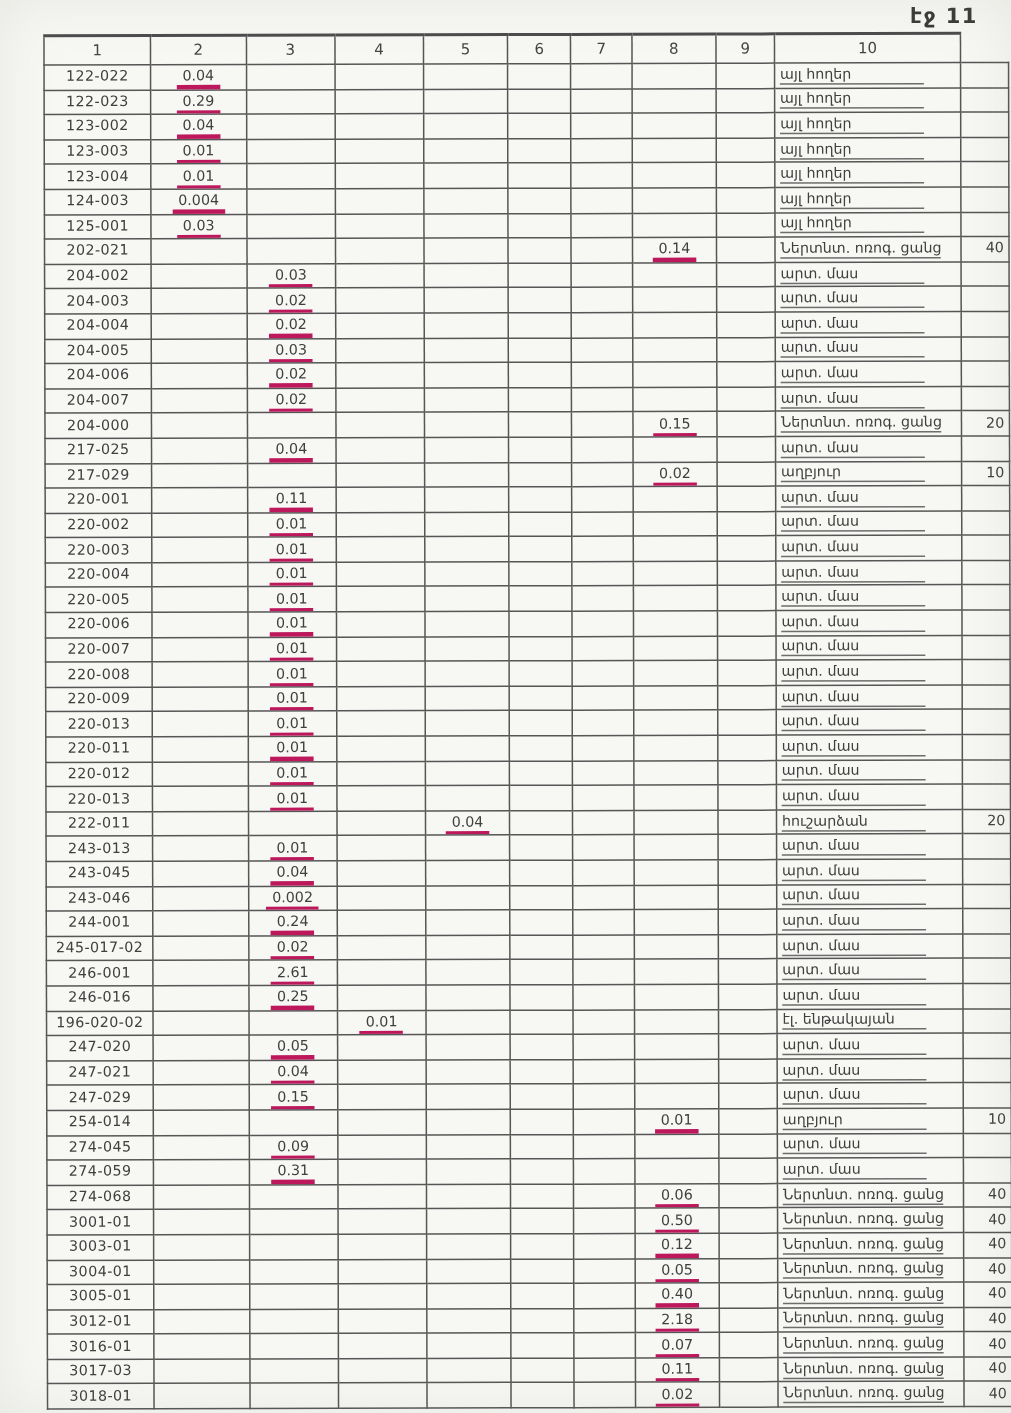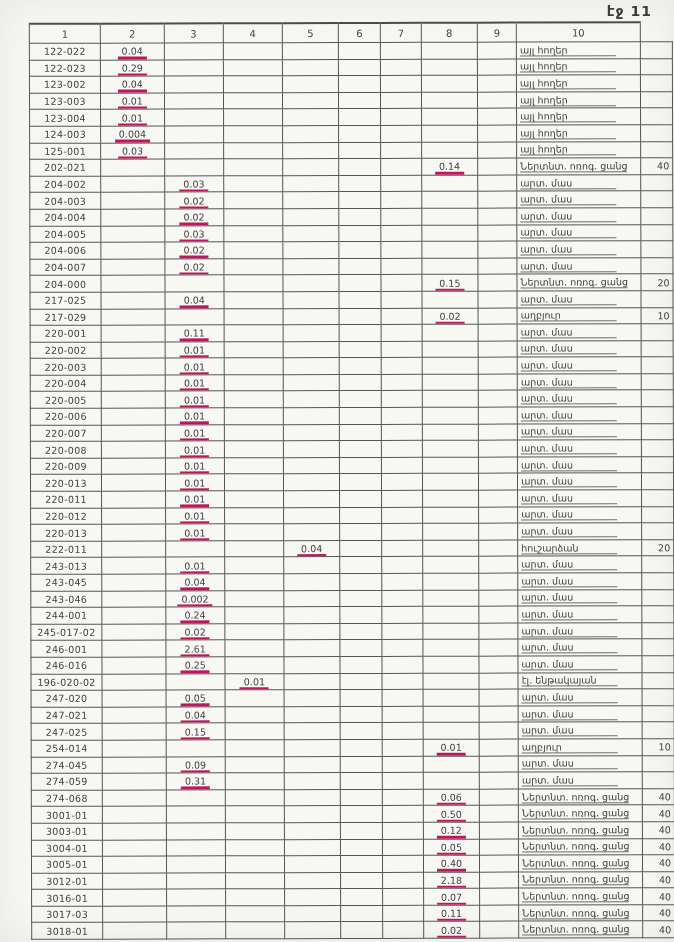--- a/index.html
+++ b/index.html
@@ -608,21 +608,21 @@
           <td class="val"></td>
           <td class="val"></td>
           <td class="val"></td>
           <td class="val"></td>
           <td class="val"></td>
           <td class="val"></td>
           <td class="land"><span>արտ. մաս</span></td>
           <td class="note-cell"></td>
         </tr>
         <tr>
-          <td class="code">247-025</td>
+          <td class="code">247-029</td>
           <td class="val"></td>
           <td class="val"><span>0.15</span></td>
           <td class="val"></td>
           <td class="val"></td>
           <td class="val"></td>
           <td class="val"></td>
           <td class="val"></td>
           <td class="val"></td>
           <td class="land"><span>արտ. մաս</span></td>
           <td class="note-cell"></td>

